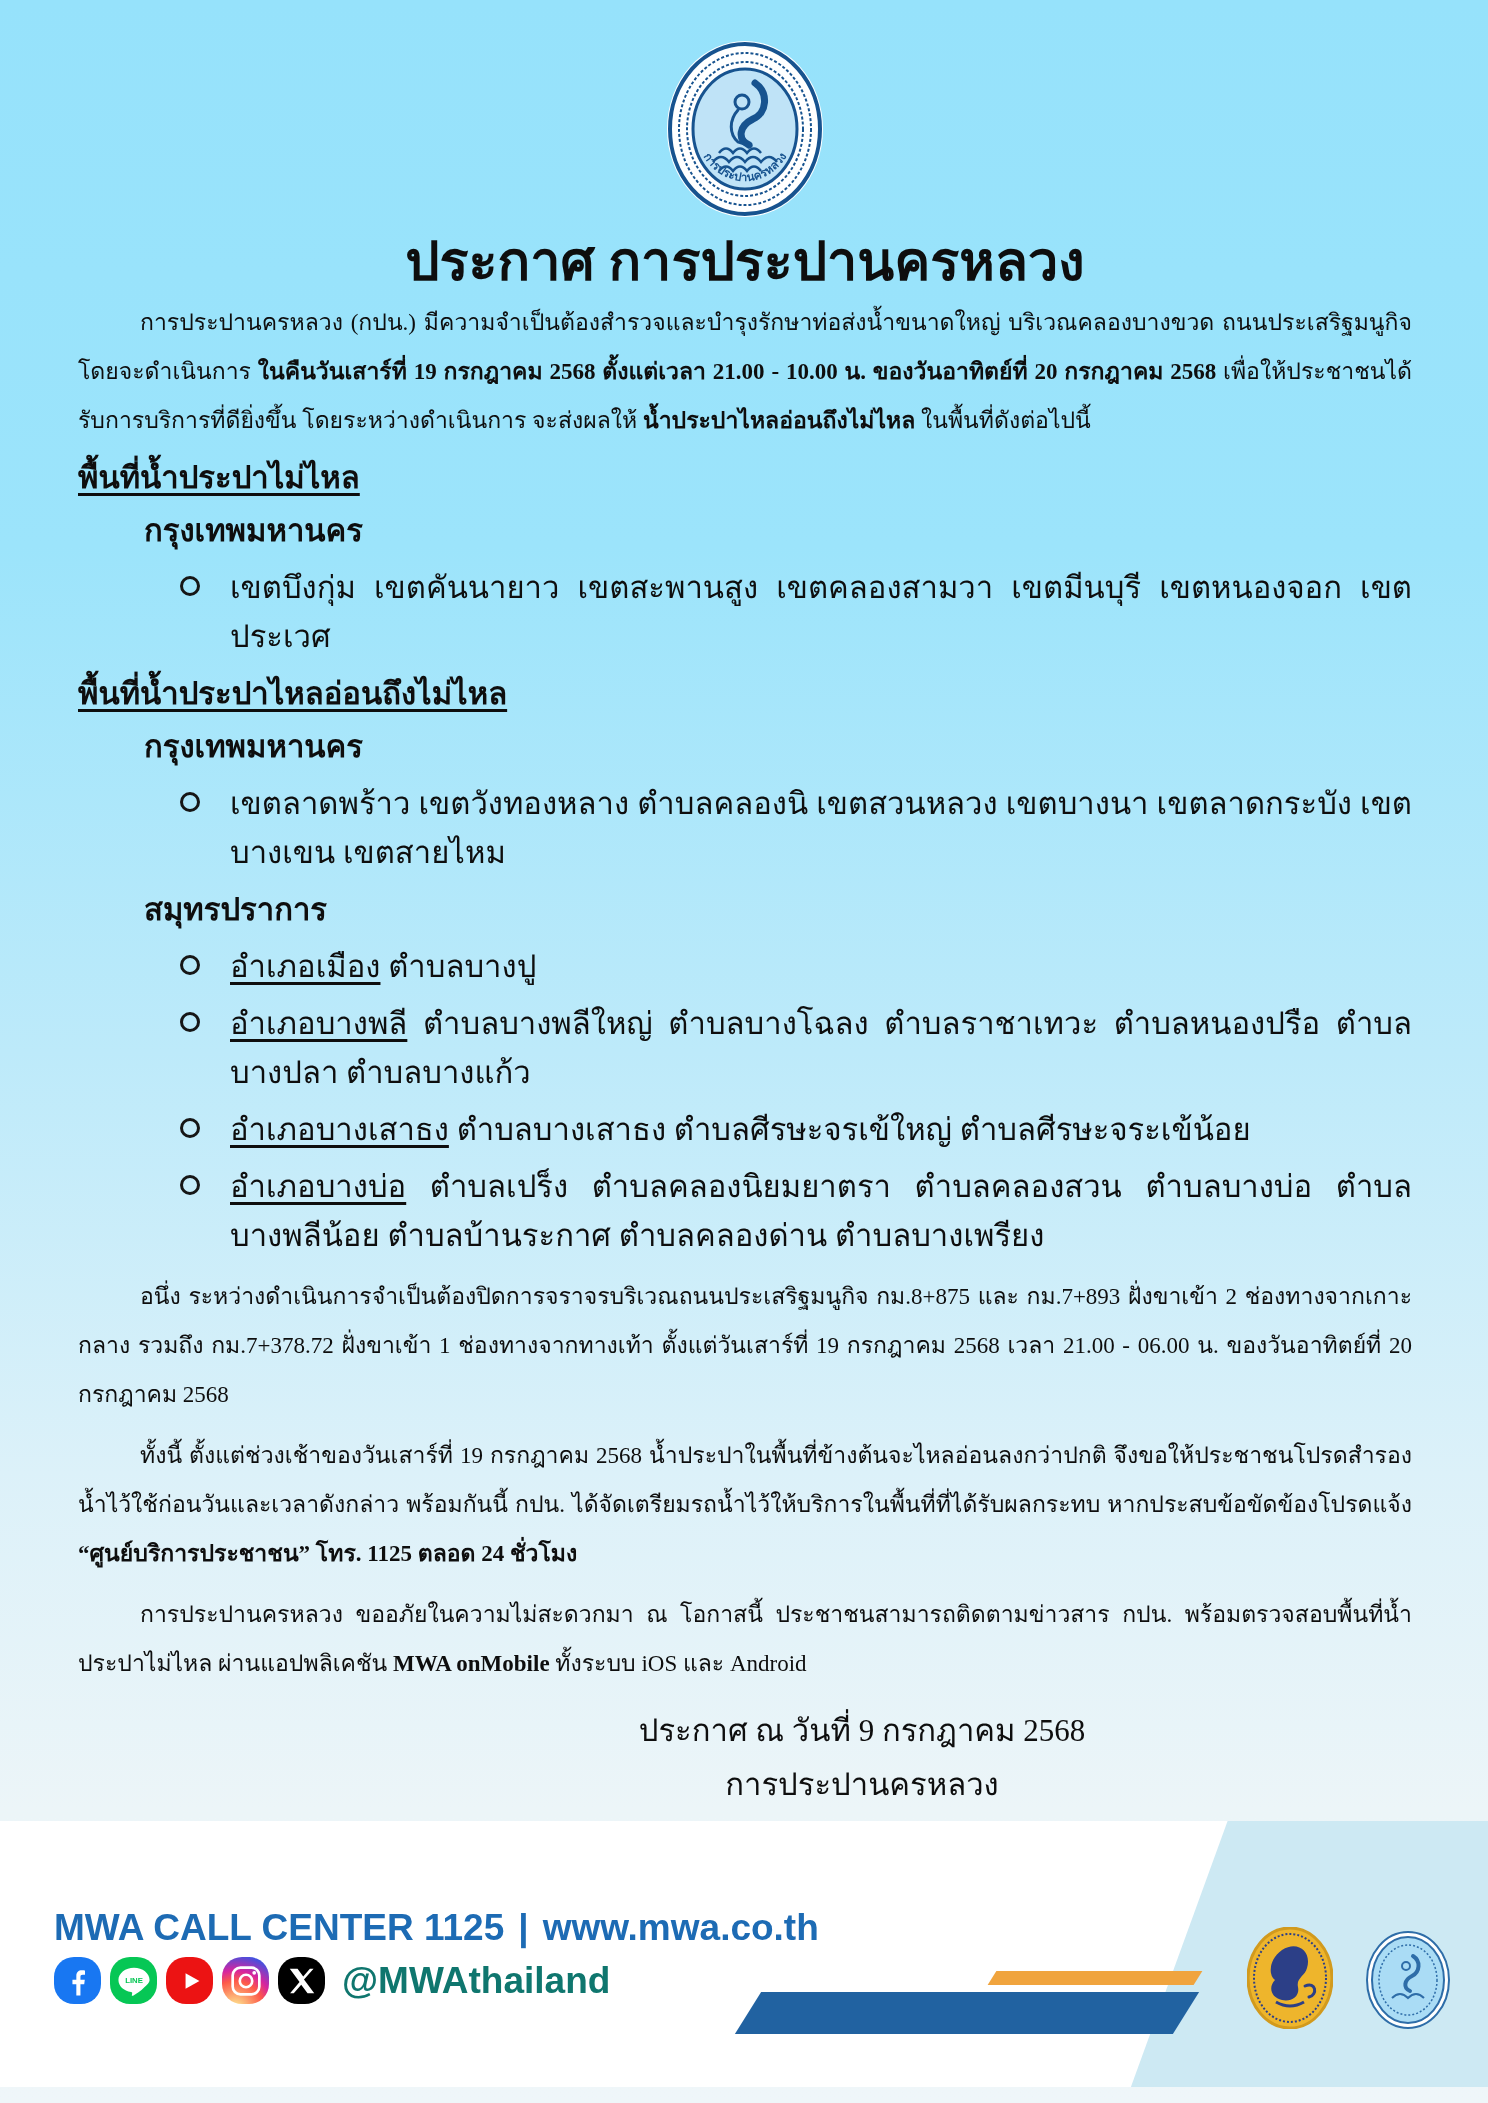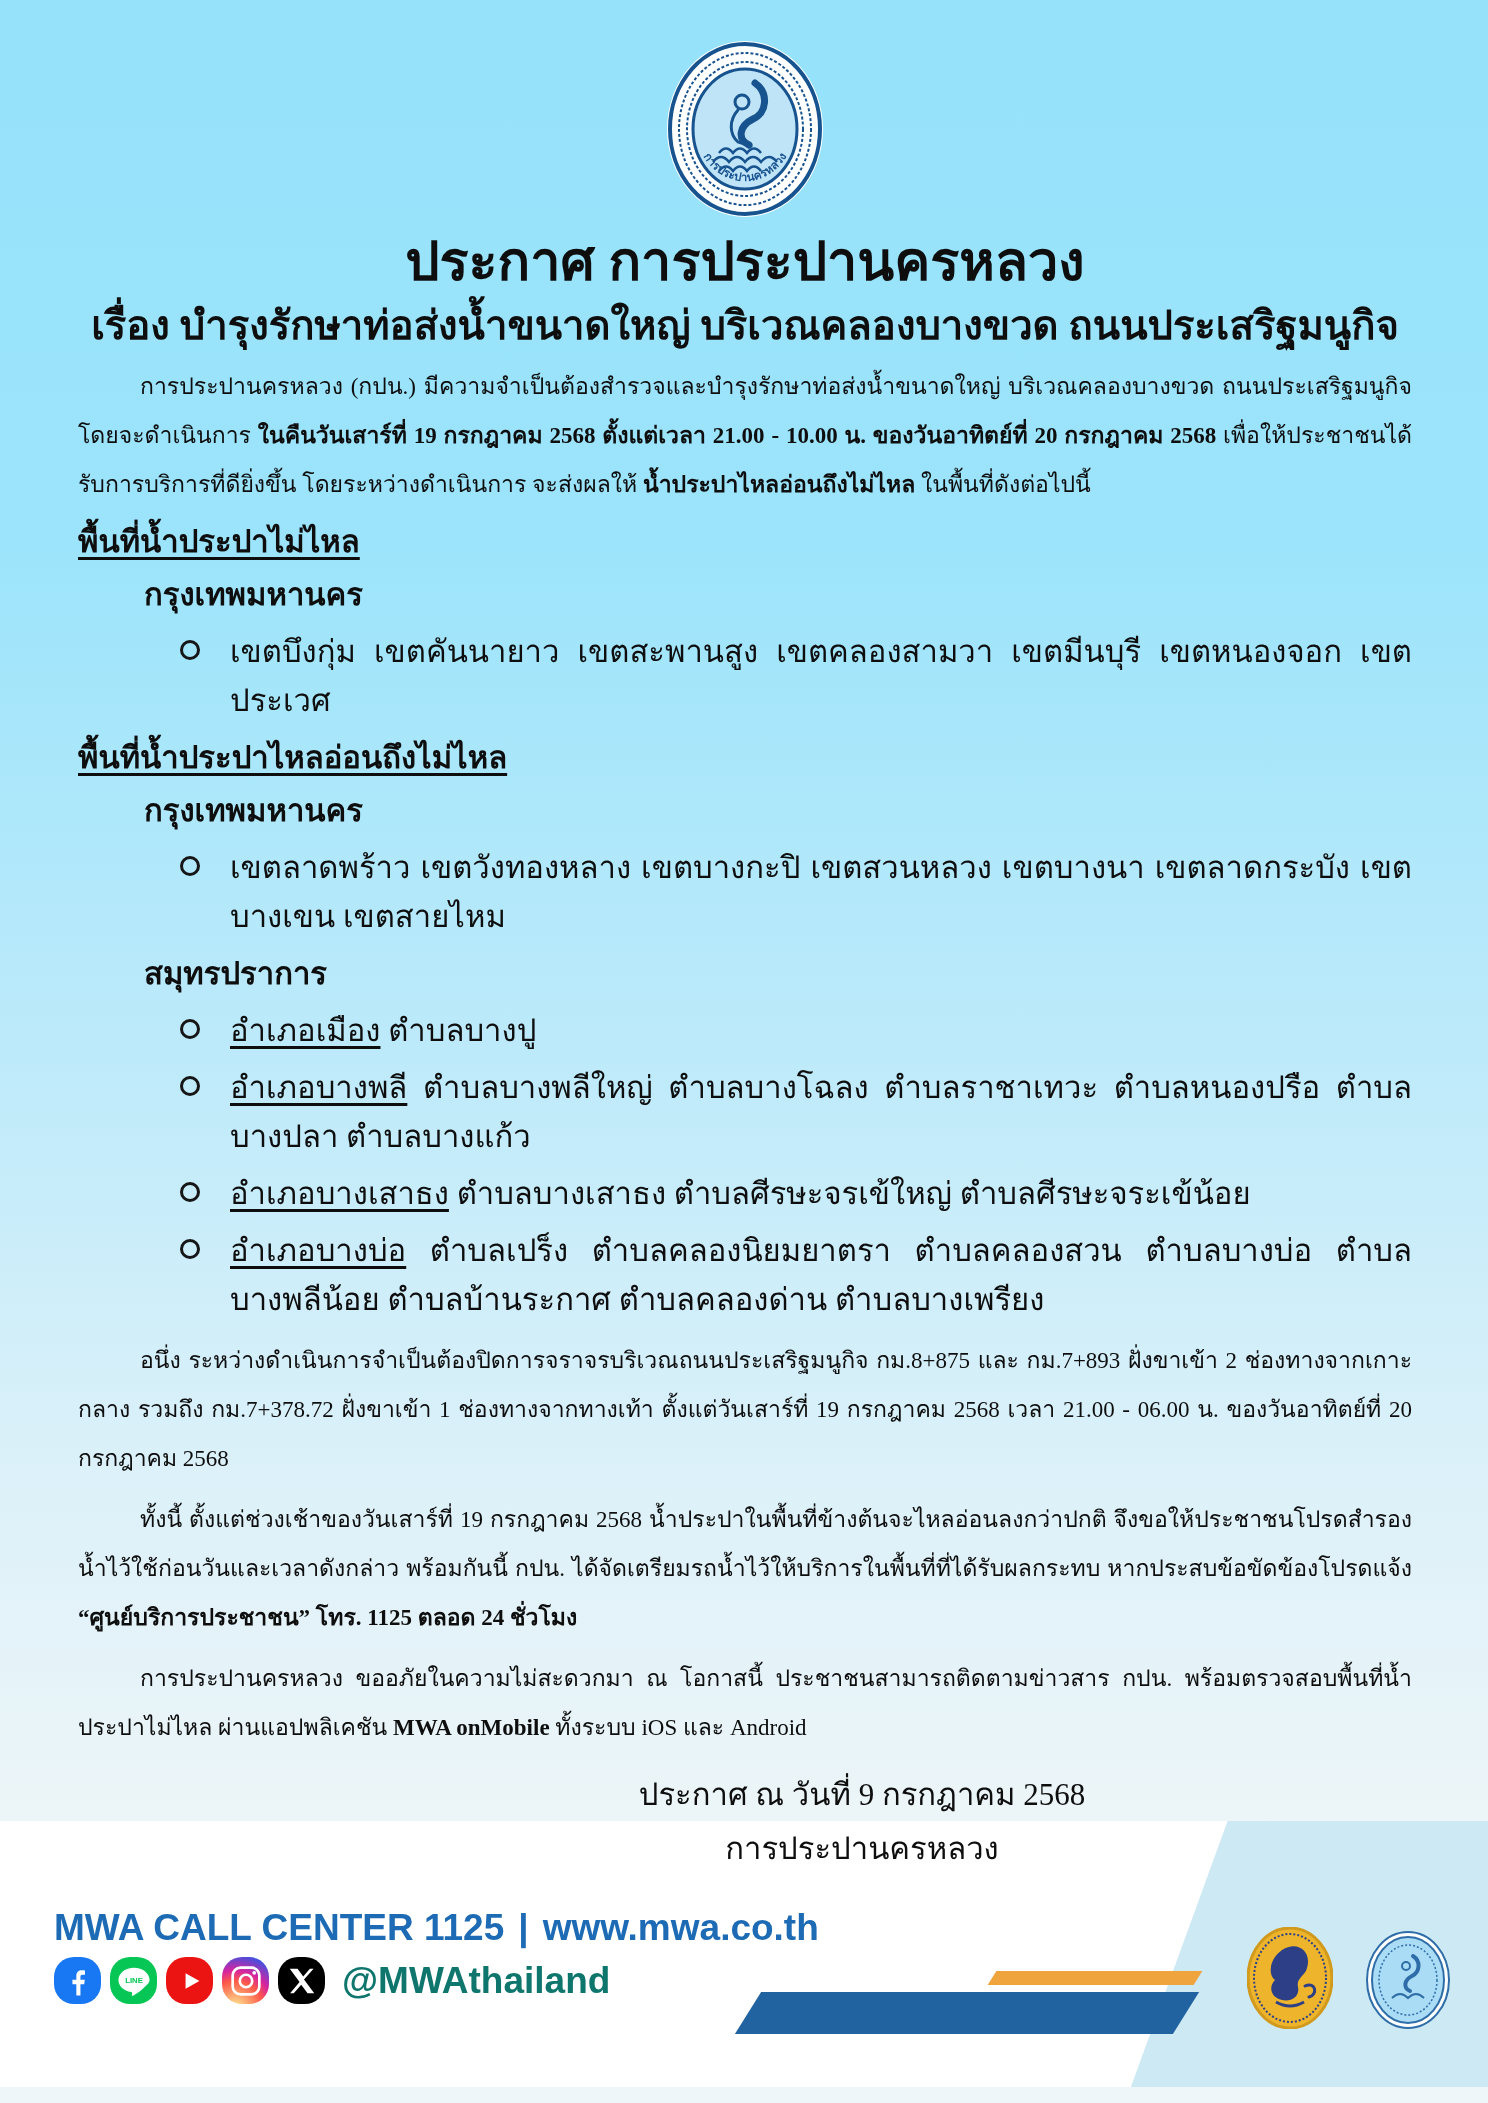--- a/index.html
+++ b/index.html
@@ -65,34 +65,33 @@
           <path d="M-26,42 q7,-9 14,0 q7,-9 14,0 q7,-9 14,0" fill="none" stroke="#17538f" stroke-width="2.5"></path>
         </g>
         <path id="sealArc" d="M -48,14 A 52 62 0 0 0 48,14" fill="none"></path>
         <text font-size="11.5" font-weight="bold" fill="#17538f">
           <textPath href="#sealArc" startOffset="50%" text-anchor="middle">การประปานครหลวง</textPath>
         </text>
       </svg>
     </div>
 
     <div class="doc-title">ประกาศ การประปานครหลวง</div>
-    <div class="doc-subject">เรื่อง บำรุงรักษาท่อส่งน้ำขนาดใหญ่ บริเวณคลองบางขวด ถนนประเสริฐมนูกิจ</div>
 
     <p class="para"><span>การประปานครหลวง (กปน.) มีความจำเป็นต้องสำรวจและบำรุงรักษาท่อส่งน้ำขนาดใหญ่ บริเวณคลองบางขวด ถนนประเสริฐมนูกิจ โดยจะดำเนินการ </span><b>ในคืนวันเสาร์ที่ 19 กรกฎาคม 2568 ตั้งแต่เวลา 21.00 - 10.00 น. ของวันอาทิตย์ที่ 20 กรกฎาคม 2568</b><span> เพื่อให้ประชาชนได้รับการบริการที่ดียิ่งขึ้น โดยระหว่างดำเนินการ จะส่งผลให้ </span><b>น้ำประปาไหลอ่อนถึงไม่ไหล</b><span> ในพื้นที่ดังต่อไปนี้</span></p>
 
     <div class="sec-heading">พื้นที่น้ำประปาไม่ไหล</div>
     <div class="province">กรุงเทพมหานคร</div>
     <ul class="blist">
       <li><span class="ring"></span><span>เขตบึงกุ่ม เขตคันนายาว เขตสะพานสูง เขตคลองสามวา เขตมีนบุรี เขตหนองจอก เขตประเวศ</span></li>
     </ul>
 
     <div class="sec-heading">พื้นที่น้ำประปาไหลอ่อนถึงไม่ไหล</div>
     <div class="province">กรุงเทพมหานคร</div>
     <ul class="blist">
-      <li><span class="ring"></span><span>เขตลาดพร้าว เขตวังทองหลาง เขตบางกะปิ เขตสวนหลวง เขตบางนา เขตลาดกระบัง เขตบางเขน เขตสายไหม</span></li>
+      <li><span class="ring"></span><span>เขตลาดพร้าว เขตวังทองหลาง ตำบลคลองนิ เขตสวนหลวง เขตบางนา เขตลาดกระบัง เขตบางเขน เขตสายไหม</span></li>
     </ul>
     <div class="province">สมุทรปราการ</div>
     <ul class="blist">
       <li><span class="ring"></span><span class="u">อำเภอเมือง</span><span> ตำบลบางปู</span></li>
       <li><span class="ring"></span><span class="u">อำเภอบางพลี</span><span> ตำบลบางพลีใหญ่ ตำบลบางโฉลง ตำบลราชาเทวะ ตำบลหนองปรือ ตำบลบางปลา ตำบลบางแก้ว</span></li>
       <li><span class="ring"></span><span class="u">อำเภอบางเสาธง</span><span> ตำบลบางเสาธง ตำบลศีรษะจรเข้ใหญ่ ตำบลศีรษะจระเข้น้อย</span></li>
       <li><span class="ring"></span><span class="u">อำเภอบางบ่อ</span><span> ตำบลเปร็ง ตำบลคลองนิยมยาตรา ตำบลคลองสวน ตำบลบางบ่อ ตำบลบางพลีน้อย ตำบลบ้านระกาศ ตำบลคลองด่าน ตำบลบางเพรียง</span></li>
     </ul>
 
     <p class="para">อนึ่ง ระหว่างดำเนินการจำเป็นต้องปิดการจราจรบริเวณถนนประเสริฐมนูกิจ กม.8+875 และ กม.7+893 ฝั่งขาเข้า 2 ช่องทางจากเกาะกลาง รวมถึง กม.7+378.72 ฝั่งขาเข้า 1 ช่องทางจากทางเท้า ตั้งแต่วันเสาร์ที่ 19 กรกฎาคม 2568 เวลา 21.00 - 06.00 น. ของวันอาทิตย์ที่ 20 กรกฎาคม 2568</p>

